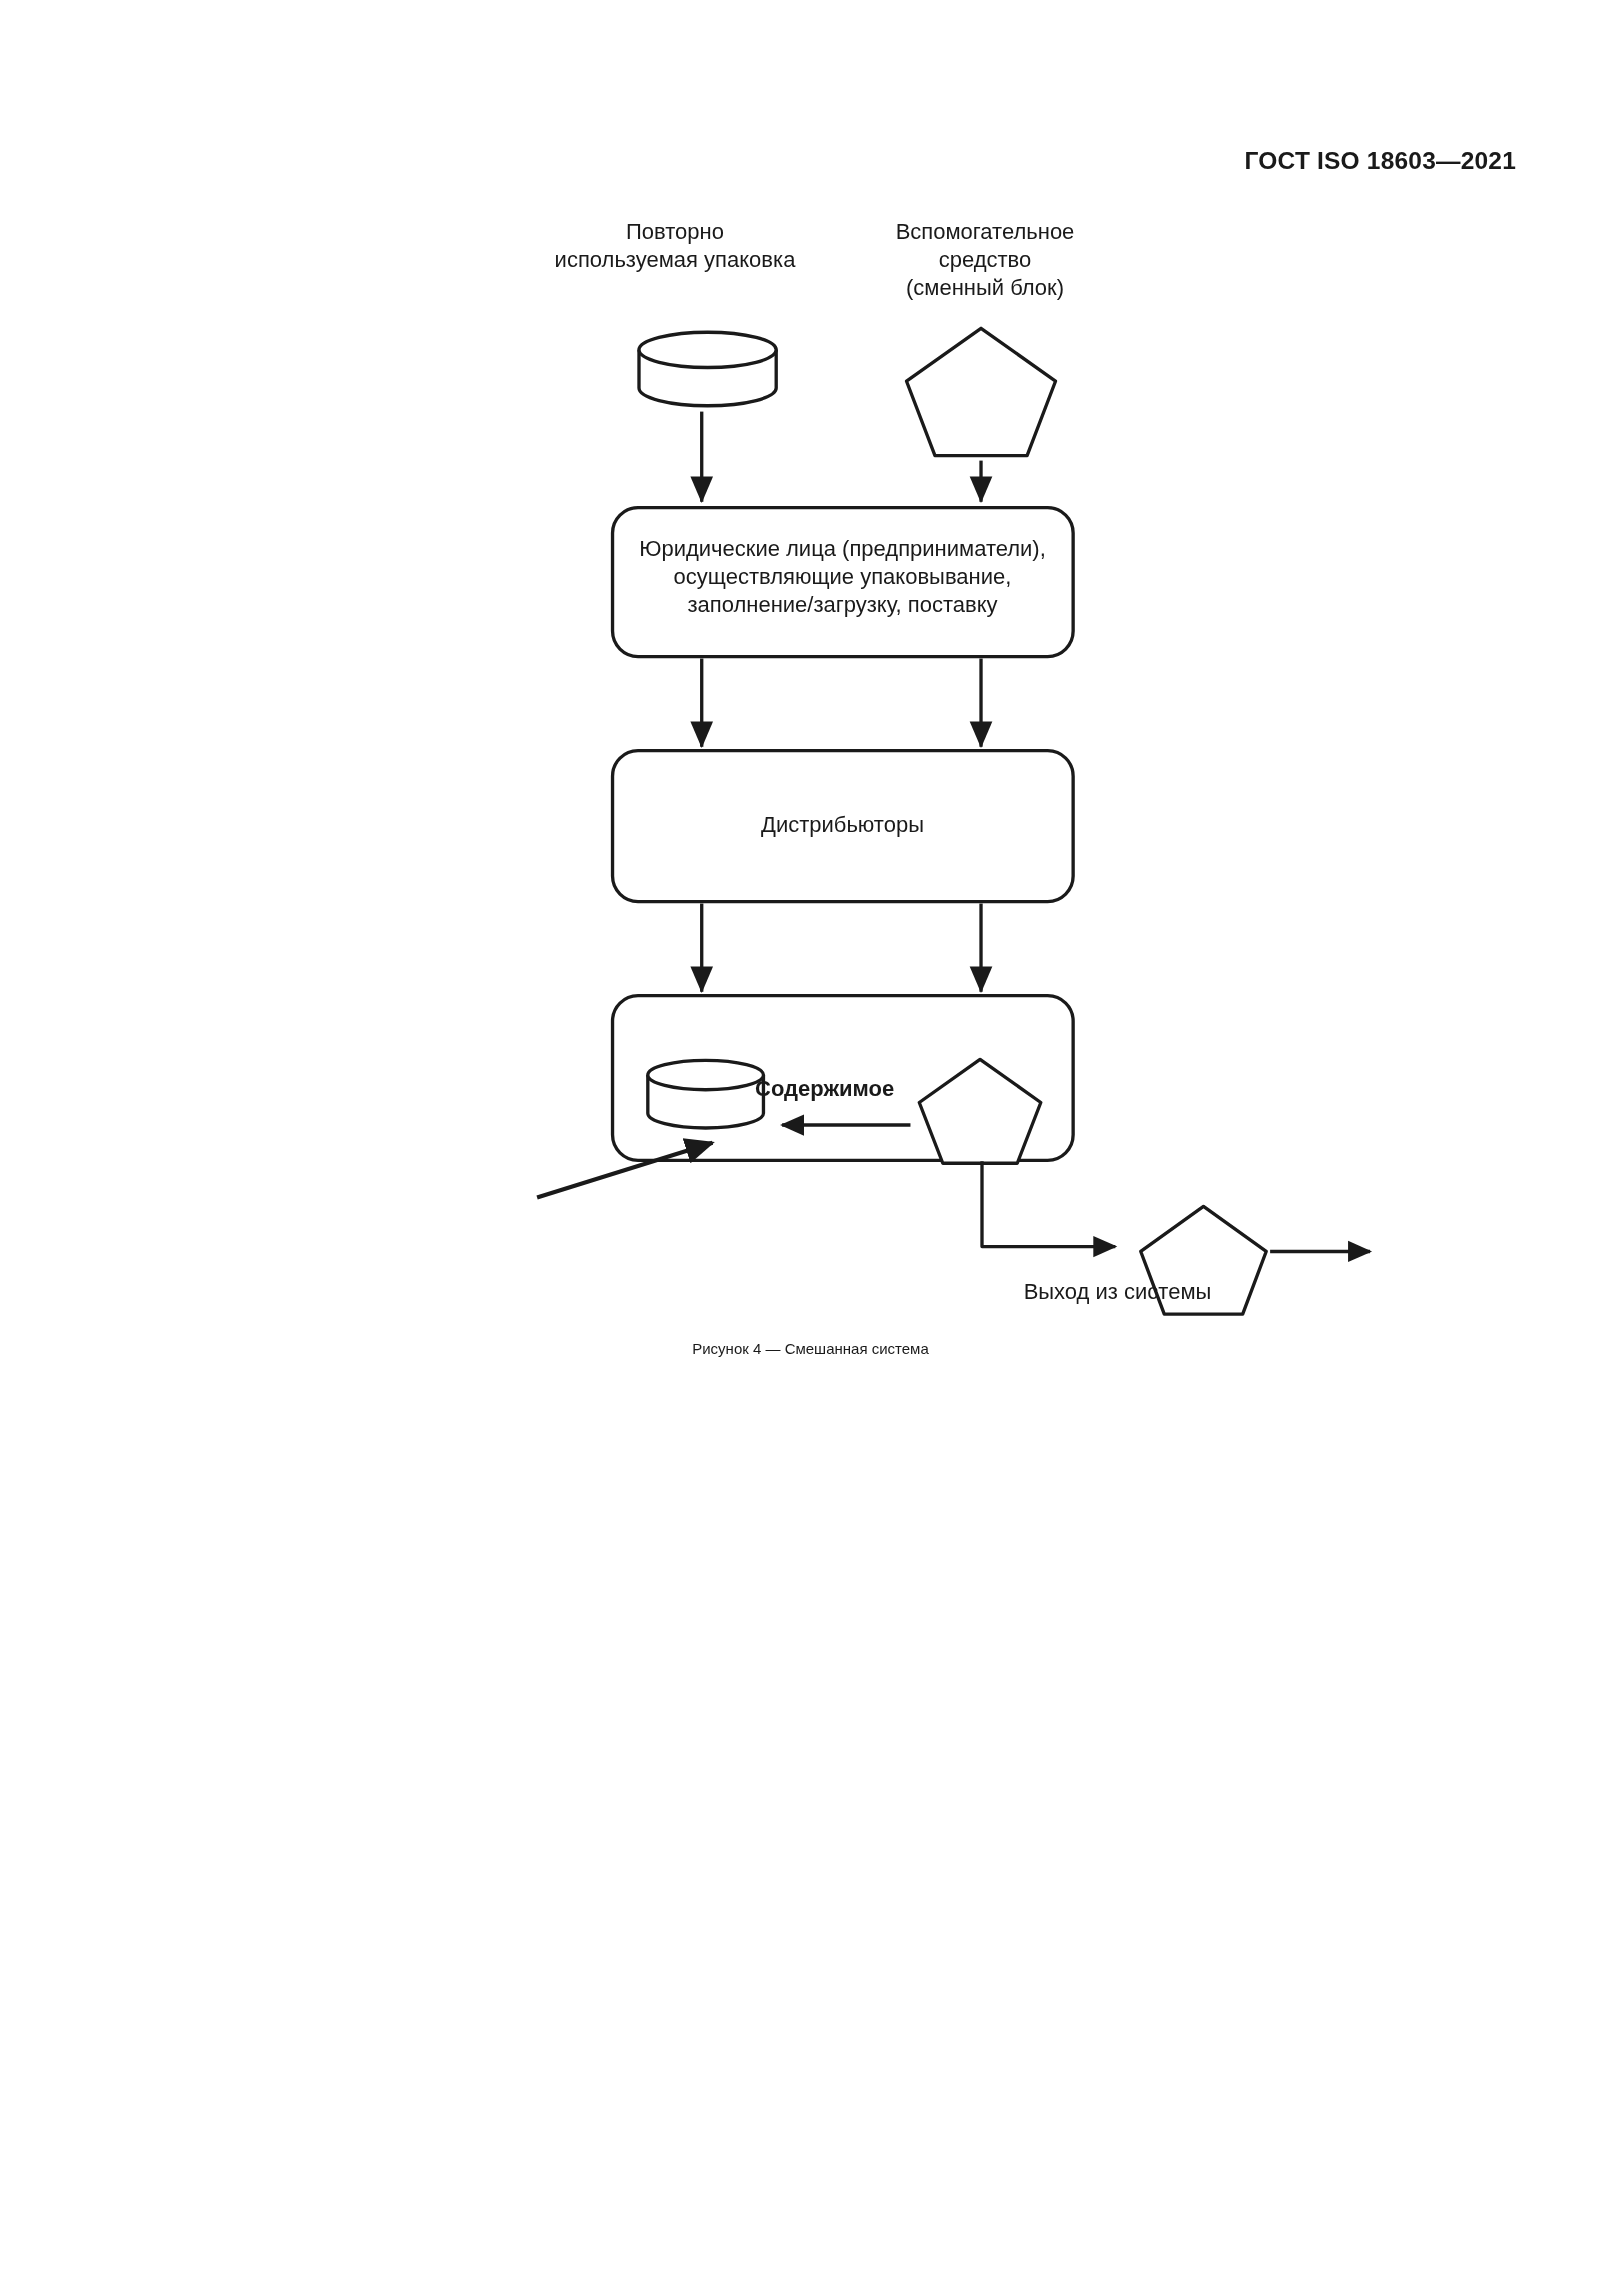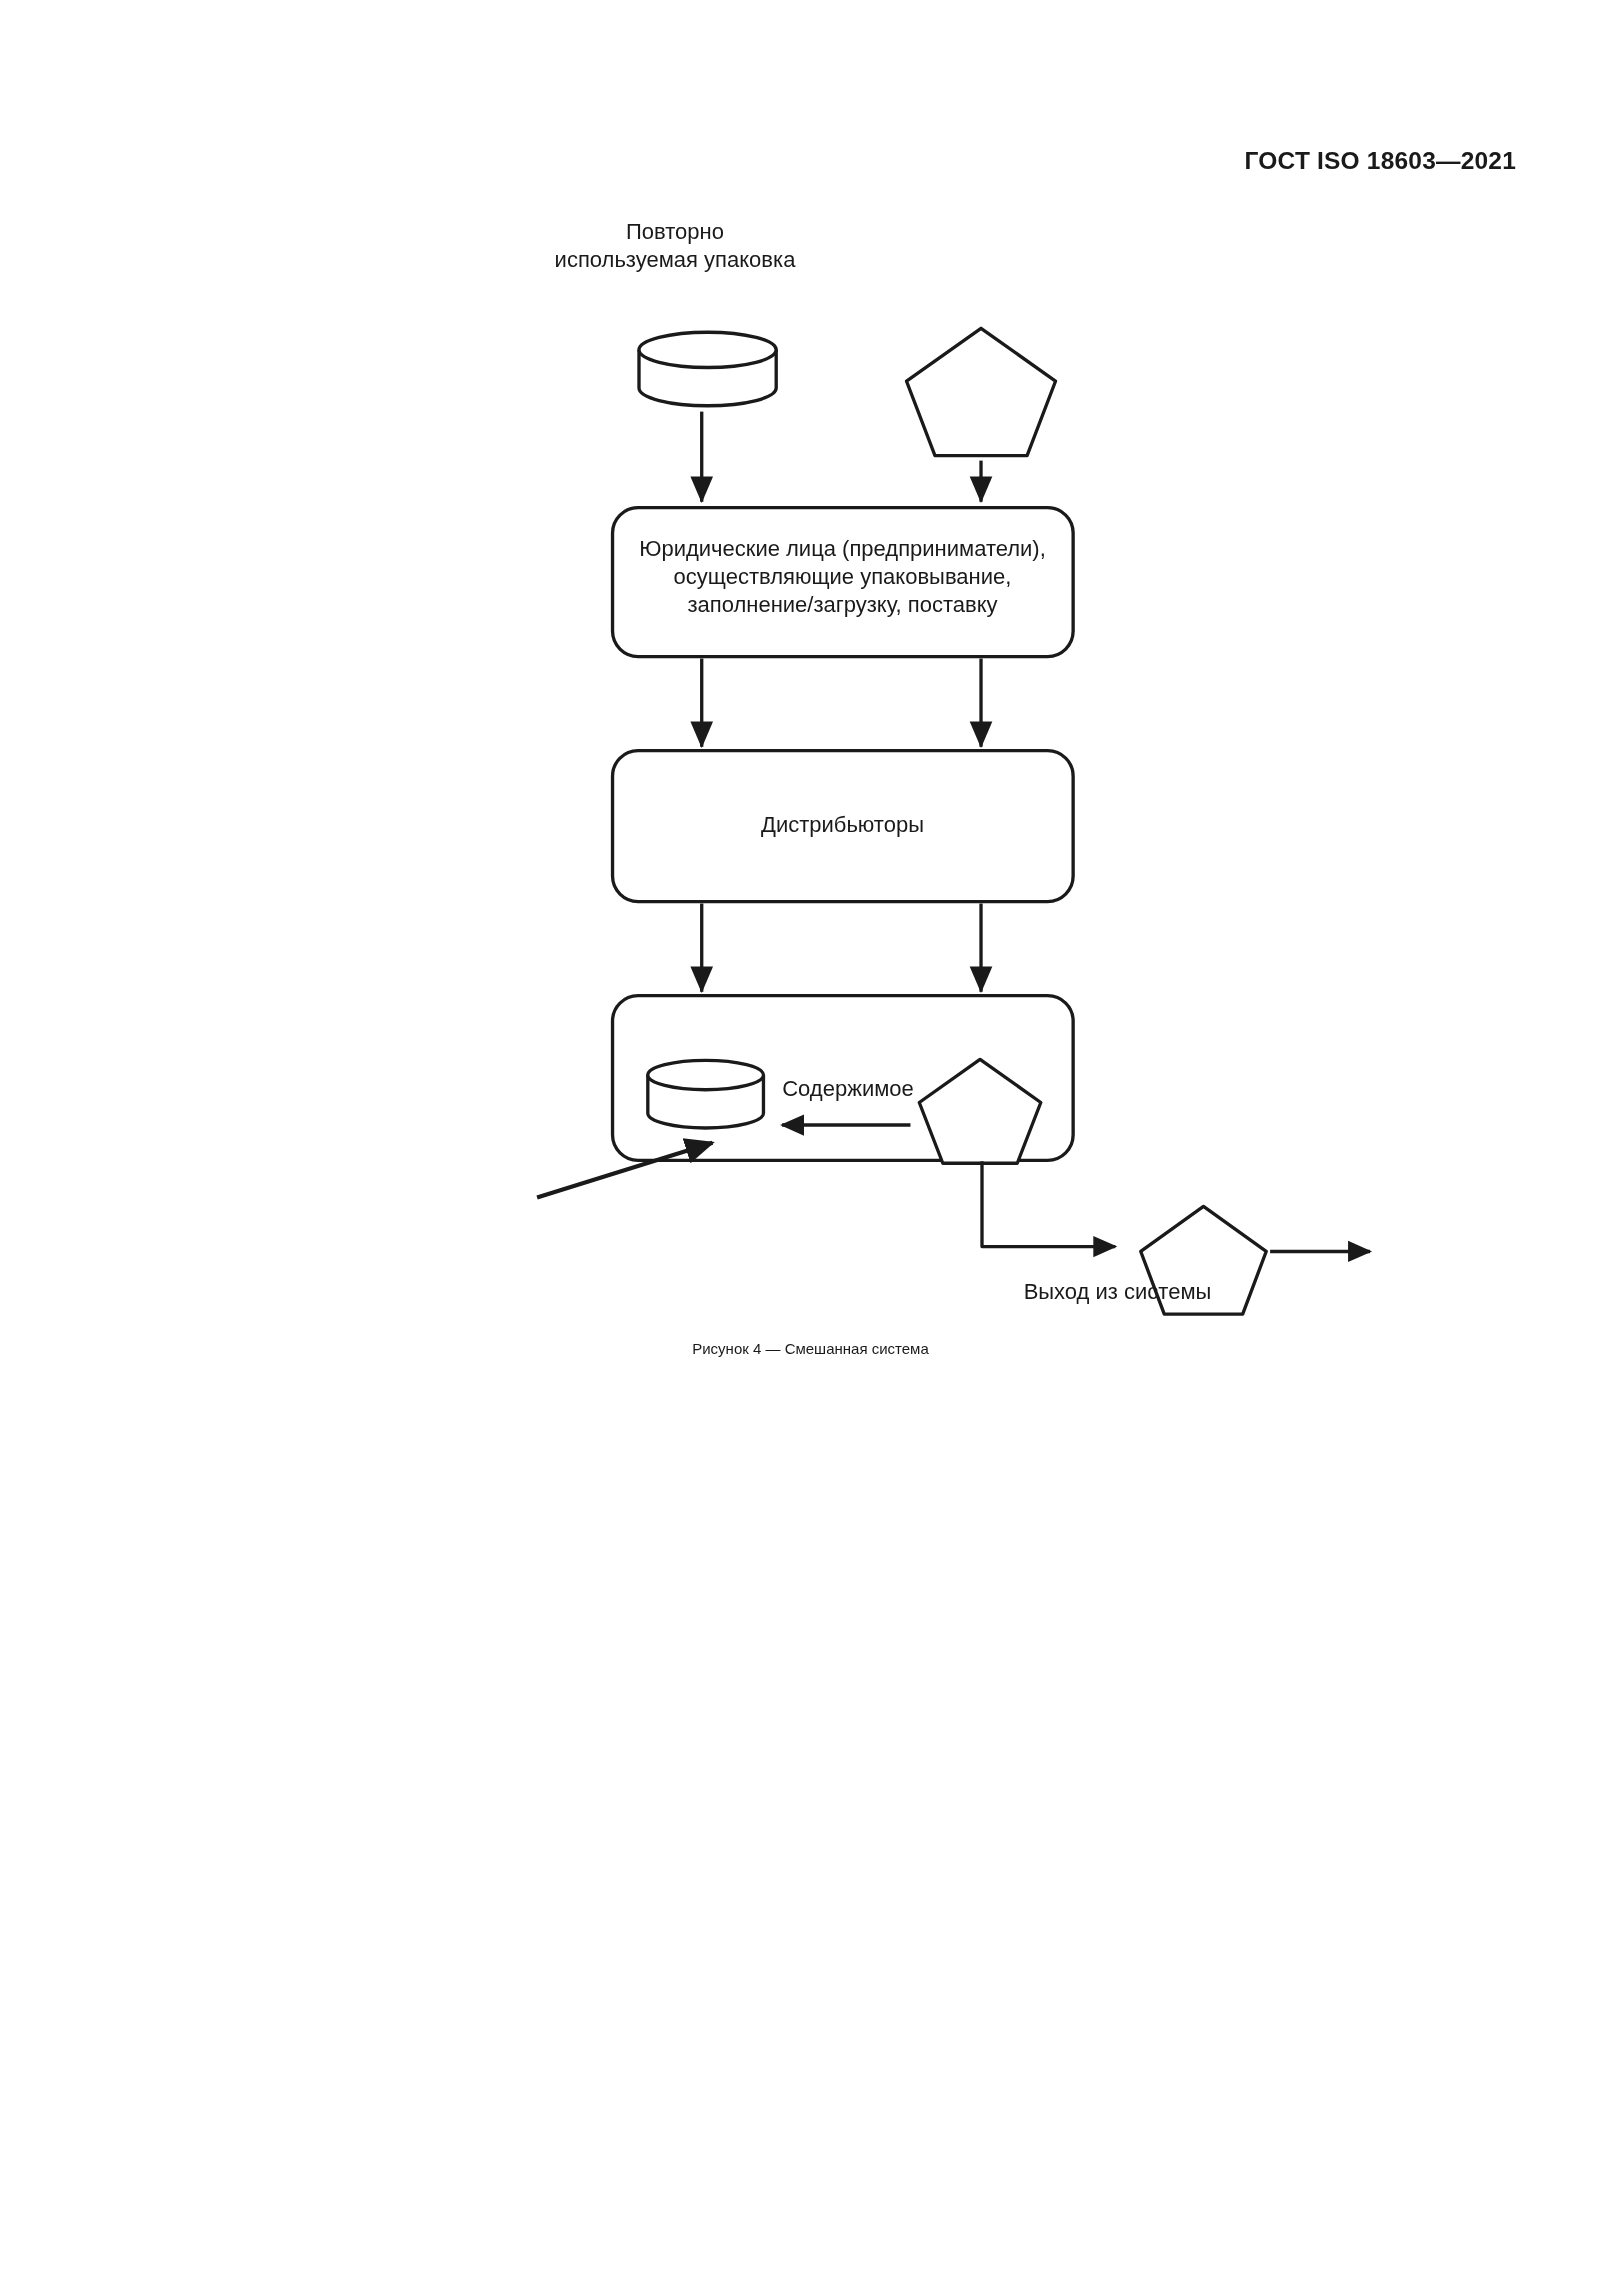--- a/index.html
+++ b/index.html
@@ -82,23 +82,23 @@
   #box3-text {
     left: 617px;
     top: 1002px;
     width: 451px;
   }
 
   #label-content {
     left: 755px;
     top: 1076px;
     width: 186px;
-    text-align: center;
-    font-size: 22px;
-    white-space: nowrap;
+    font-size: 22px;
+    white-space: nowrap;
+    font-weight: bold;
   }
 
   #label-system-exit {
     left: 990px;
     top: 1279px;
     width: 255px;
     text-align: center;
     font-size: 22px;
     white-space: nowrap;
   }
@@ -184,20 +184,23 @@
 
       <line x1="1296" y1="1277" x2="1398" y2="1277" marker-end="url(#arrowhead-thick)"></line>
 
       <line x1="548" y1="1222" x2="727" y2="1166" stroke-width="4.2" marker-end="url(#arrowhead-thick)"></line>
     </g>
   </svg>
 
   <div class="abs node-label" id="label-reusable-packaging">Повторно
 используемая упаковка</div>
 
+  <div class="abs node-label" id="label-auxiliary-means">Вспомогательное
+средство
+(сменный блок)</div>
 
   <div class="abs node-label" id="box1-text">Юридические лица (предприниматели),
 осуществляющие упаковывание,
 заполнение/загрузку, поставку</div>
 
   <div class="abs node-label" id="box2-text">Дистрибьюторы</div>
 
 
   <div class="abs" id="label-content">Содержимое</div>
 

